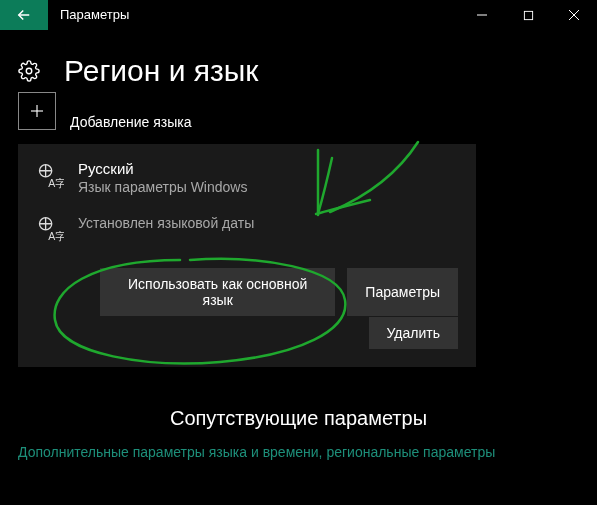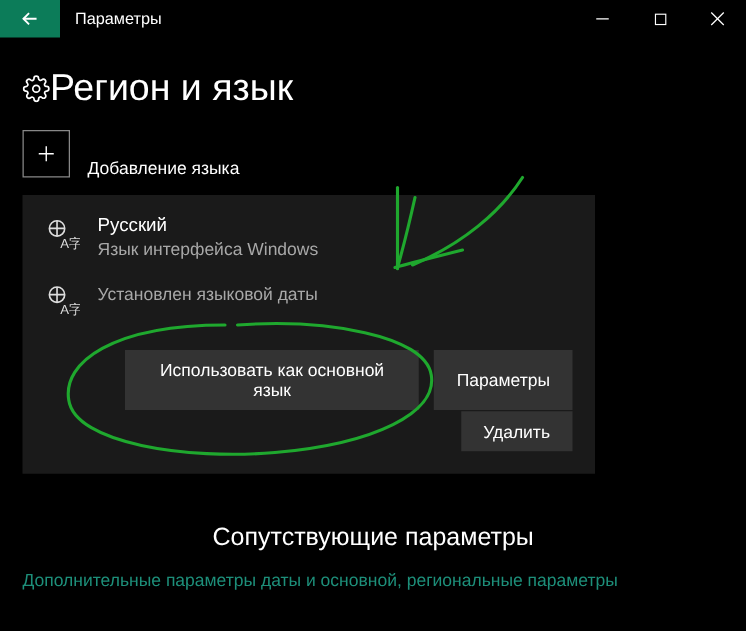--- a/index.html
+++ b/index.html
@@ -17,21 +17,21 @@
     width: 48px; background: #0c7c59; display: flex;
     align-items: center; justify-content: center; cursor: pointer;
   }
   .title-text { flex: 0 0 auto; padding: 0 12px; line-height: 30px; font-size: 13px; }
   .titlebar-spacer { flex: 1; }
   .win-btn {
     width: 46px; display: flex; align-items: center; justify-content: center;
     cursor: pointer;
   }
   .content { padding: 10px 18px; }
-  .page-header { display: flex; align-items: center; gap: 0; margin-top: 14px; margin-bottom: 16px; }
+  .page-header { display: flex; align-items: center; gap: 24px; margin-top: 14px; margin-bottom: 4px; }
   .page-title { font-size: 30px; font-weight: 300; }
   .add-row { display: flex; align-items: flex-end; gap: 14px; margin-bottom: 14px; cursor: pointer;}
   .add-box {
     width: 38px; height: 38px; border: 1.5px solid #888;
     display: flex; align-items: center; justify-content: center;
   }
   .lang-list {
     background: #1a1a1a; padding: 6px 0 18px 0; width: 458px;
   }
   .lang-item {
@@ -107,21 +107,21 @@
     <div class="lang-item">
       <div class="lang-icon">
         <svg width="28" height="28" viewBox="0 0 32 32" fill="none" stroke="#ddd" stroke-width="1.5">
           <circle cx="11" cy="10" r="7"></circle>
             <path d="M11 3v14M4 10h14"></path>
           <text x="14" y="28" font-size="12" fill="#ddd" stroke="none">A字</text>
         </svg>
       </div>
       <div>
         <div class="lang-name">Русский</div>
-        <div class="lang-sub">Язык интерфейса Windows</div>
+        <div class="lang-sub">Язык параметры Windows</div>
       </div>
     </div>
 
     <div class="lang-item">
       <div class="lang-icon">
         <svg width="28" height="28" viewBox="0 0 32 32" fill="none" stroke="#ddd" stroke-width="1.5">
           <circle cx="11" cy="10" r="7"></circle>
             <path d="M11 3v14M4 10h14"></path>
           <text x="14" y="28" font-size="12" fill="#ddd" stroke="none">A字</text>
         </svg>
@@ -135,21 +135,21 @@
       <button class="btn">Использовать как основной язык</button>
       <button class="btn">Параметры</button>
     </div>
     <div class="btn-row right">
       <button class="btn">Удалить</button>
     </div>
 
   </div>
 
   <h2 class="related-hdr">Сопутствующие параметры</h2>
-  <div class="link">Дополнительные параметры даты и основной, региональные параметры</div>
+  <div class="link">Дополнительные параметры языка и времени, региональные параметры</div>
 
 </div>
 
 <svg class="annotation" width="597" height="505">
   <g stroke="#1fa82e" stroke-width="2.5" fill="none" stroke-linecap="round">
     <path d="M180 260 C90 260 50 290 55 320 C60 355 150 368 220 362 C300 355 350 330 345 300 C340 268 260 255 190 260"></path>
     <path d="M418 142 C400 170 370 195 330 212"></path>
     <path d="M316 214 C330 210 350 205 370 200"></path>
     <path d="M318 214 C322 200 328 176 332 158"></path>
     <path d="M318 150 C318 170 318 195 318 215"></path>

